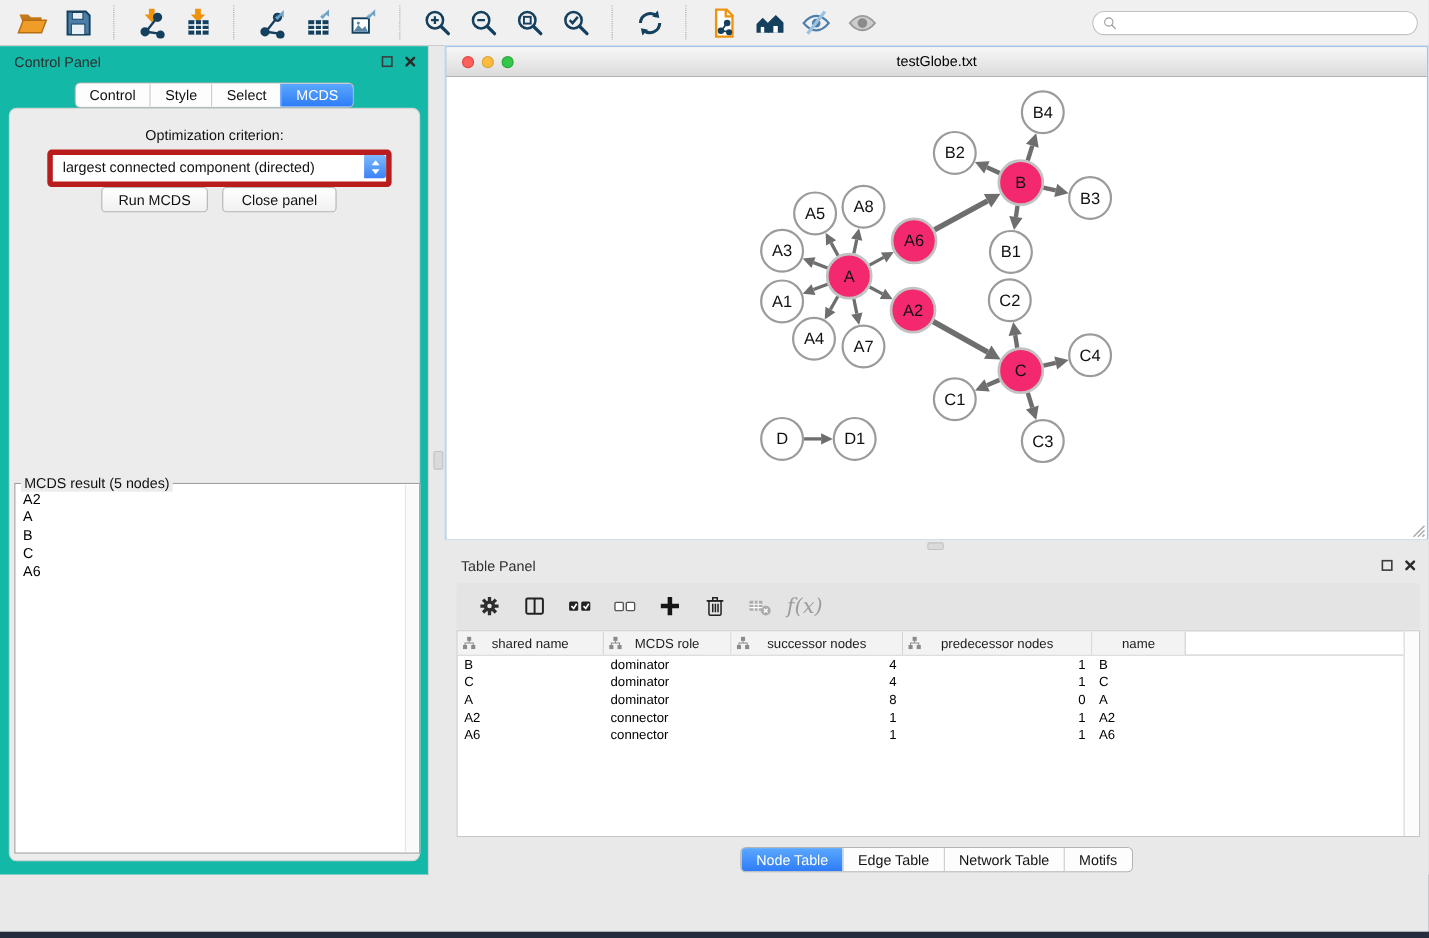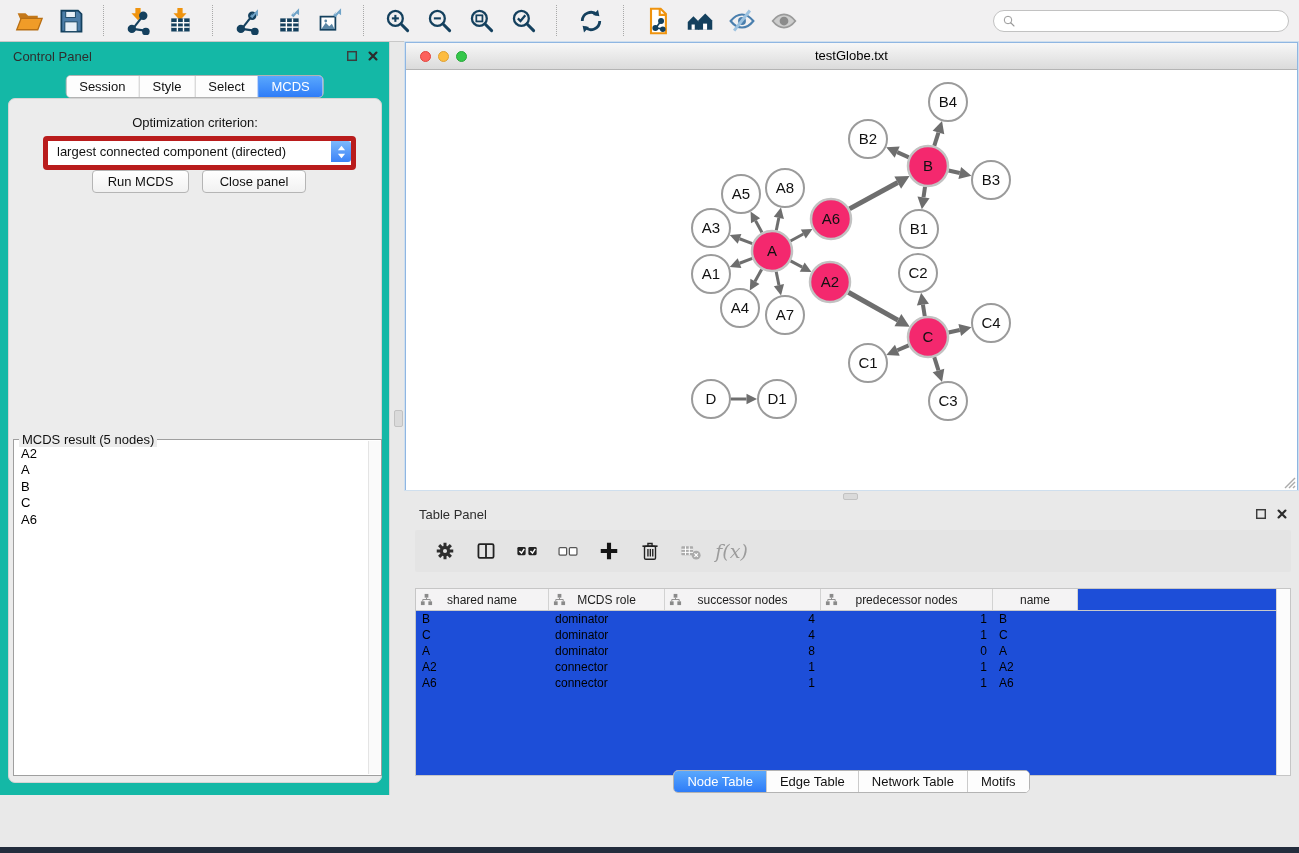--- a/index.html
+++ b/index.html
@@ -68,21 +68,21 @@
 
   .hhandle { position:absolute; left:843px; top:451px; width:13px; height:5px; background:#dadada; border:1px solid #c2c2c2; border-radius:2px; }
   .vhandle { position:absolute; left:394px; top:368px; width:7px; height:15px; background:#dadada; border:1px solid #c2c2c2; border-radius:2px; }
 
   
   .table-panel { position:absolute; left:405px; top:458px; width:893px; height:295px; background:#e9e9e9; box-sizing:border-box; }
   .tp-toolbar { position:absolute; left:10px; top:30px; width:876px; height:42px; background:#e4e4e4; border-radius:2px; display:flex; align-items:center; gap:16px; padding-left:17px; box-sizing:border-box; }
   .tp-toolbar .icon-btn { width:25px; height:25px; }
   .tp-toolbar svg { width:22px; height:22px; }
   .fx { font-family:"DejaVu Serif","Liberation Serif",serif; font-style:italic; font-size:19px; color:#9c9c9c; }
-  .tp-table { position:absolute; left:10px; top:88px; width:876px; height:188px; background:#1d4ed8; border:1px solid #c6c6c6; box-sizing:border-box; overflow:hidden; }
+  .tp-table { position:absolute; left:10px; top:73px; width:876px; height:188px; background:#ffffff; border:1px solid #c6c6c6; box-sizing:border-box; overflow:hidden; }
   .tht { display:flex; height:22px; border-bottom:1px solid #c9c9c9; box-sizing:border-box; }
   .th { position:relative; background:#f4f3f4; border-right:1px solid #d2d2d2; box-sizing:border-box; display:flex; align-items:center; justify-content:center; font-size:12px; color:#1c1c1c; flex:0 0 auto; }
   .th .tree { position:absolute; left:4px; top:4px; width:13px; height:13px; }
   .tr { display:flex; height:16px; }
   .td { box-sizing:border-box; font-size:12px; color:#000; padding:1px 6px 0; white-space:nowrap; flex:0 0 auto; }
   .td.r { text-align:right; }
   .tscroll { position:absolute; right:0; top:0; bottom:0; width:13px; background:#fcfcfc; border-left:1px solid #d8d8d8; }
   .tp-tabs { position:absolute; left:0; width:100%; bottom:2px; display:flex; justify-content:center; }
 
   
@@ -273,21 +273,21 @@
         <span class="panel-btns">
           <svg viewBox="0 0 14 14">
               <rect x="2" y="2" width="10" height="10" fill="none" stroke="#3c3c3c" stroke-width="1.7"></rect>
             </svg>
           <svg viewBox="0 0 14 14">
               <path d="M3 3l8 8M11 3l-8 8" stroke="#2b2b2b" stroke-width="2.6" stroke-linecap="round"></path>
             </svg>
         </span>
       </div>
       <div class="cp-tabs tabseg" id="cp-tabs">
-          <div class="seg">Session</div>
+          <div class="seg">Control</div>
           <div class="seg">Style</div>
           <div class="seg">Select</div>
           <div class="seg active">MCDS</div>
         </div>
       <div class="cp-content"></div>
       <div class="opt-label">Optimization criterion:</div>
       <div class="combo">
         <span class="combo-value">largest connected component (directed)</span>
         <span class="combo-stepper">
           <svg viewBox="0 0 12 20" width="11" height="18">

